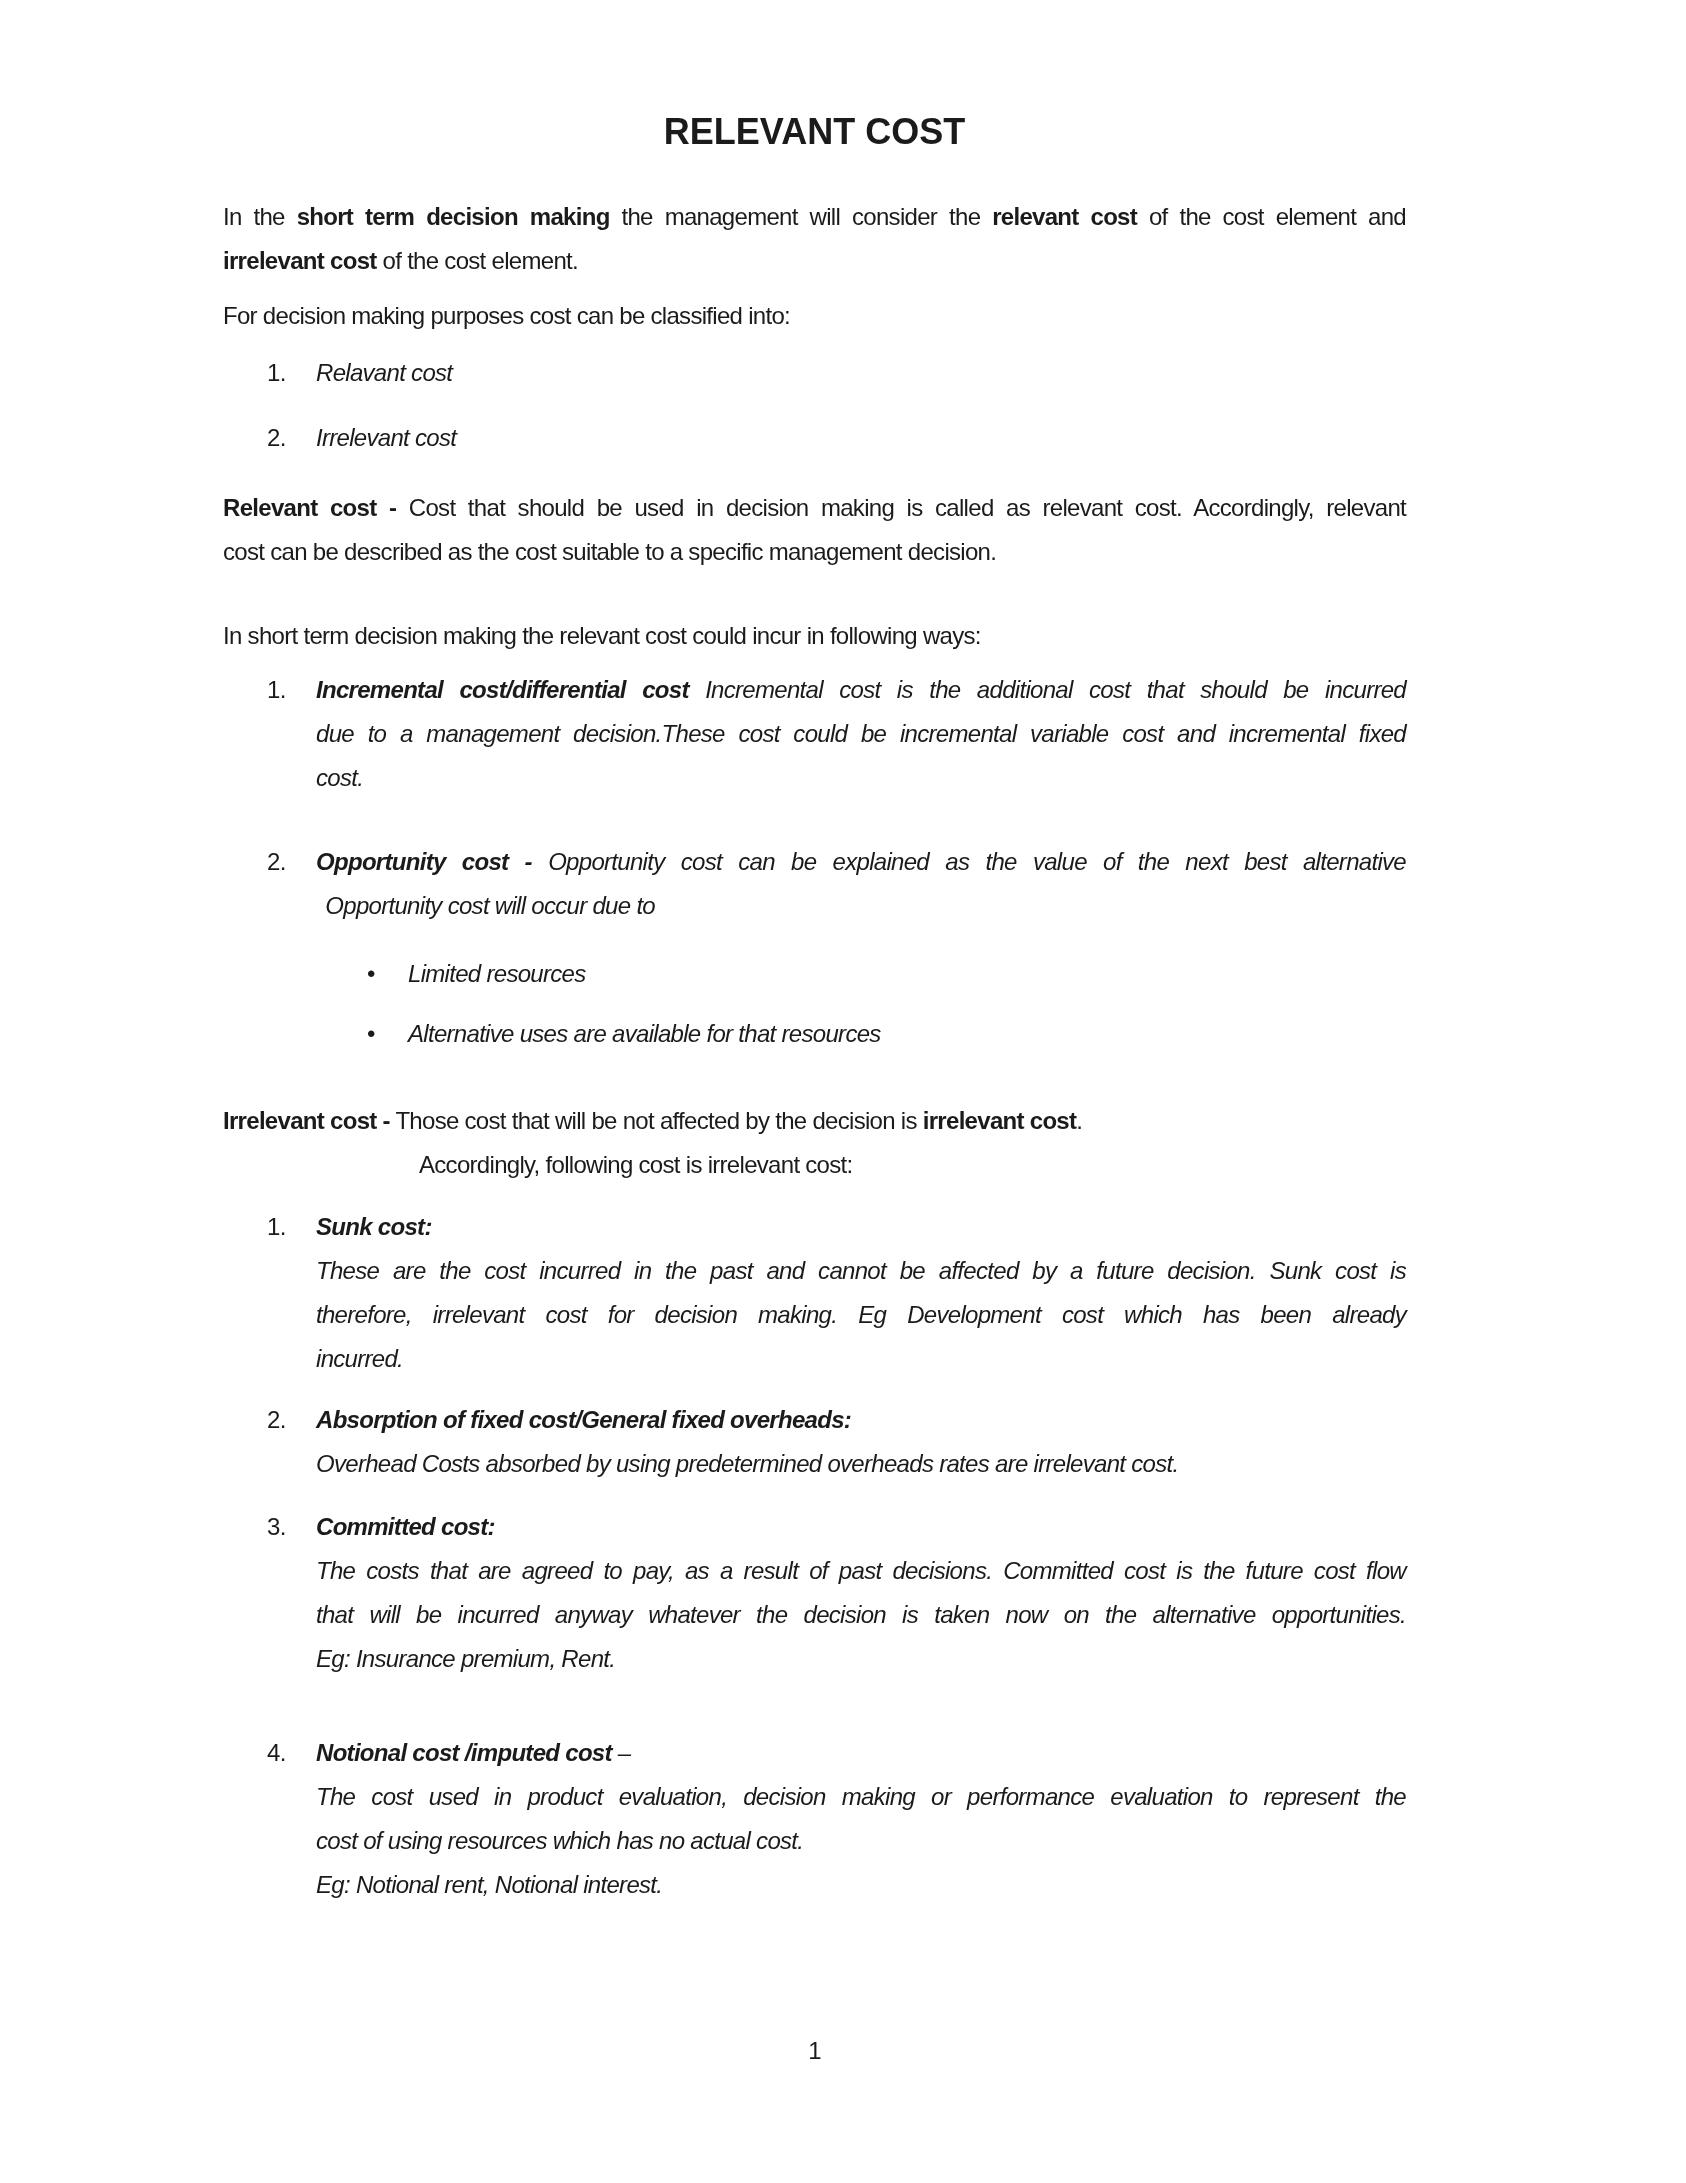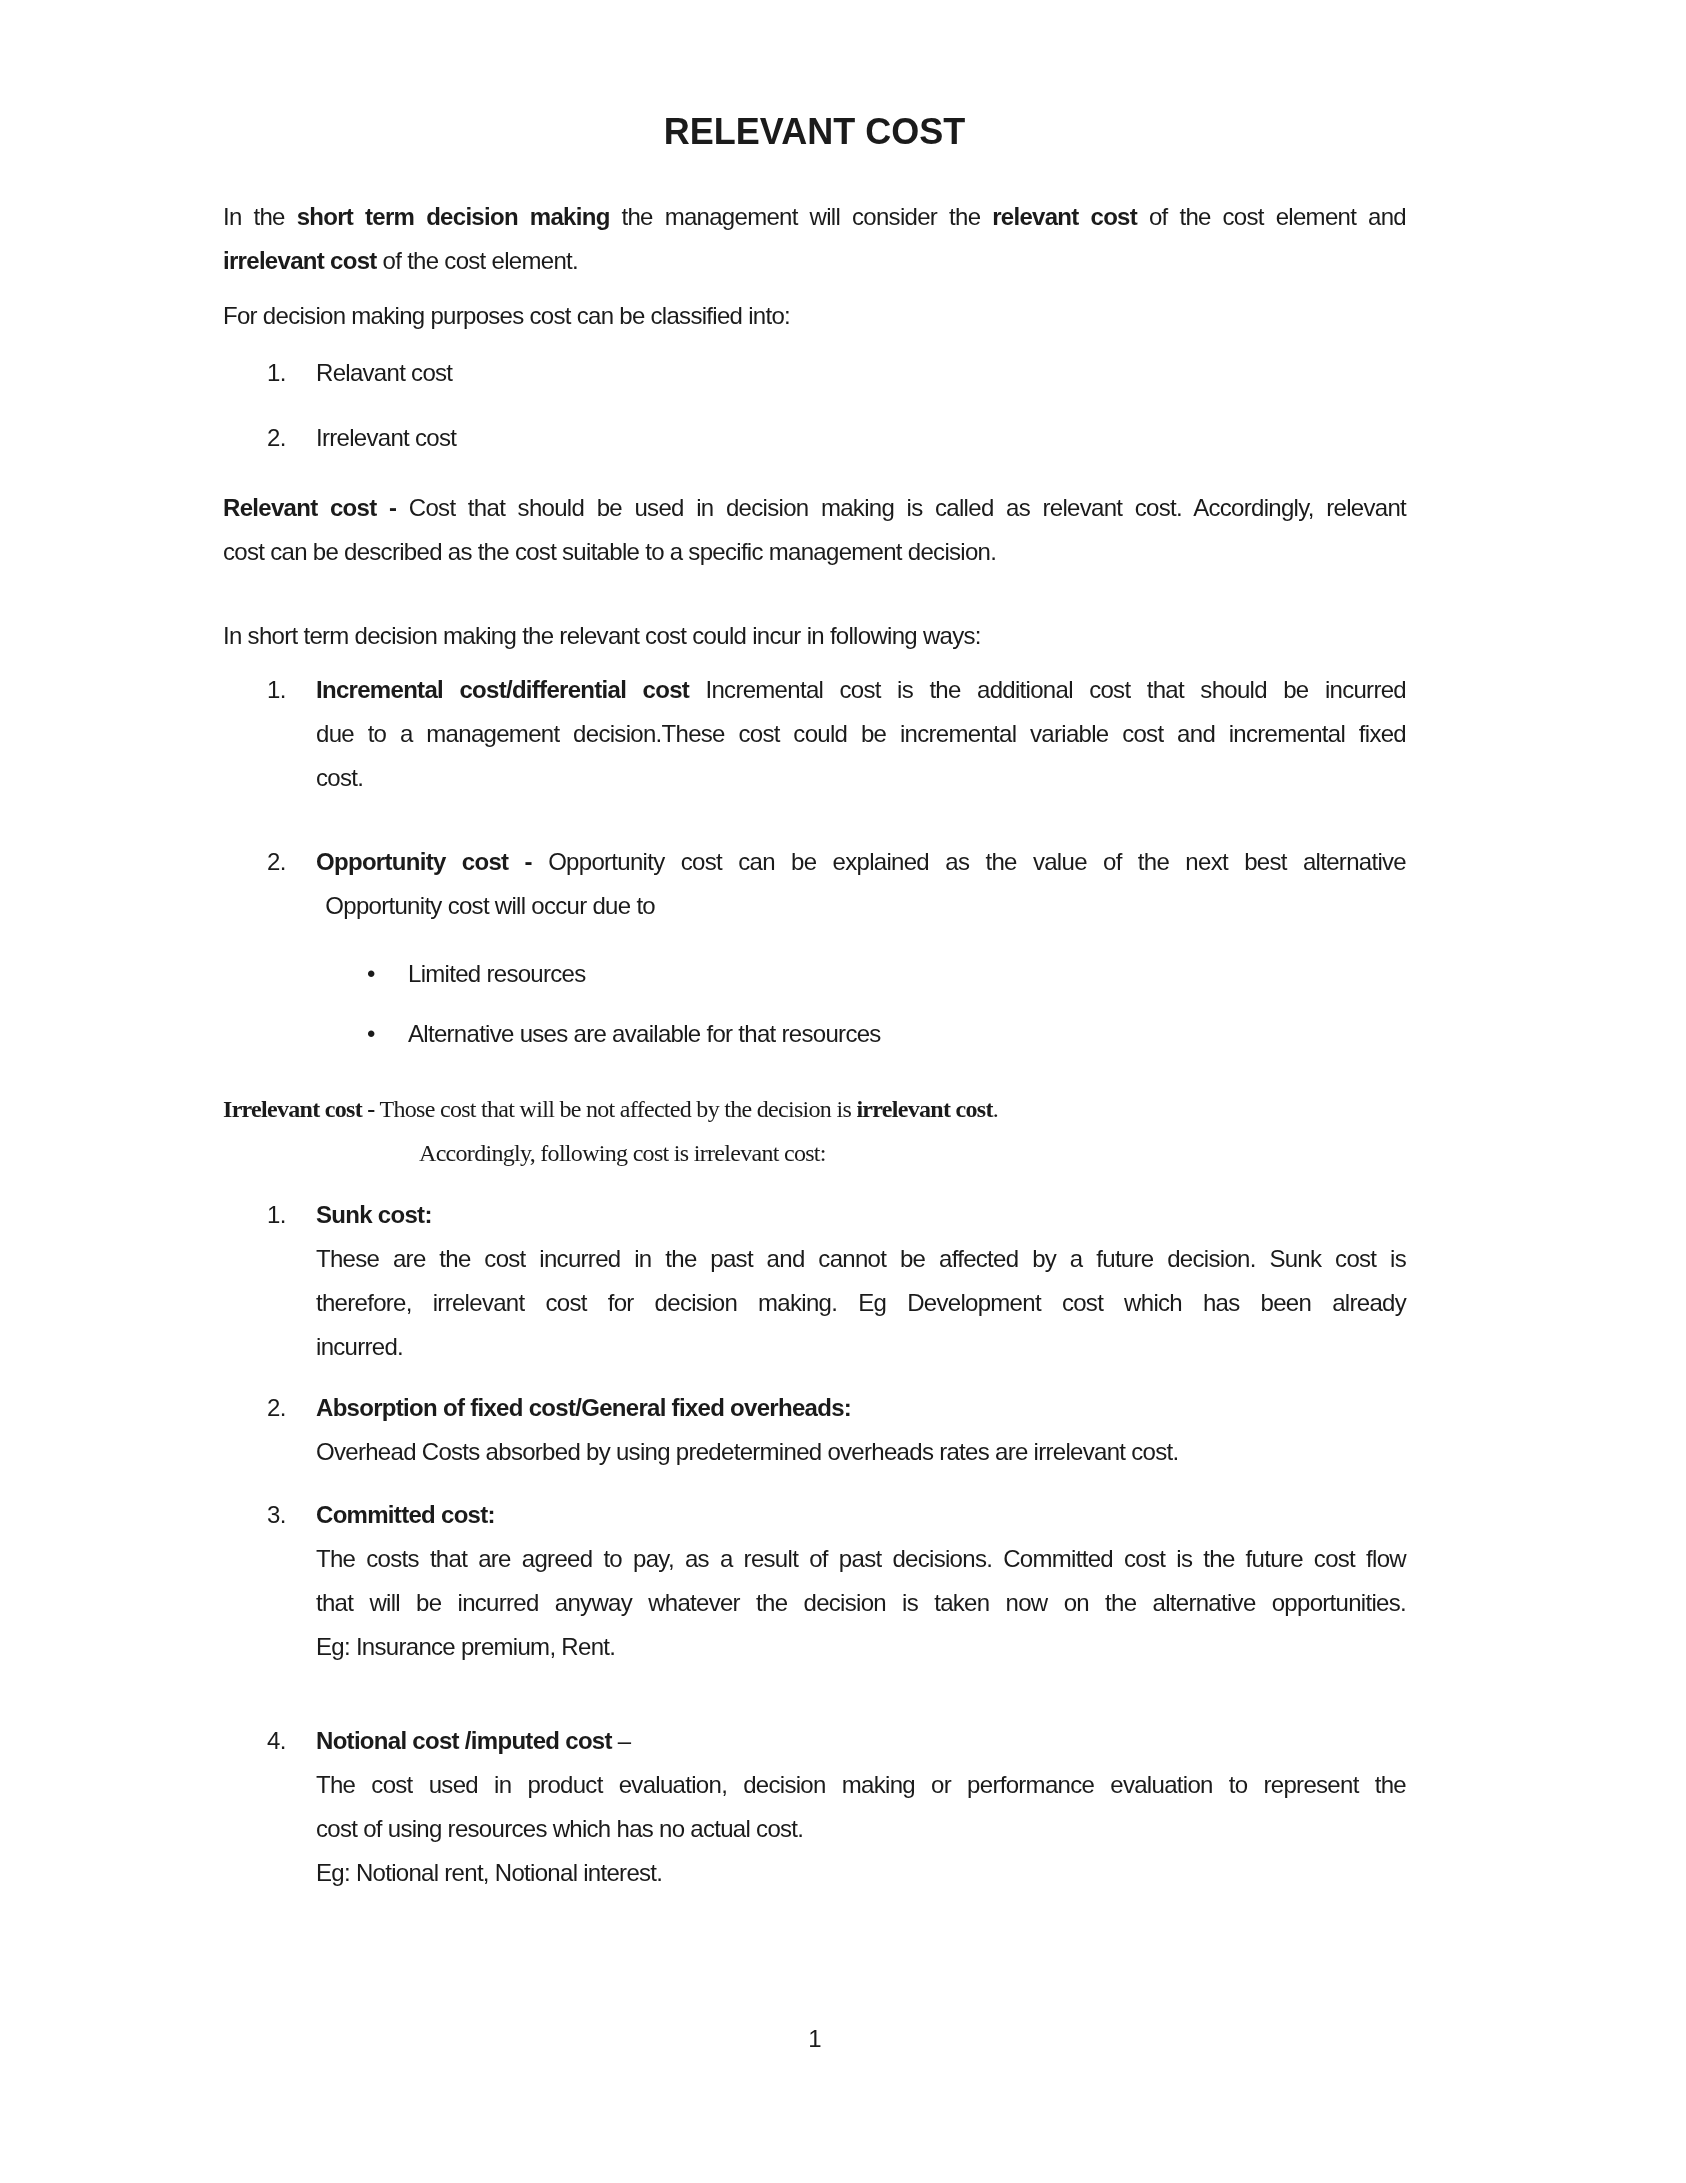--- a/index.html
+++ b/index.html
@@ -48,20 +48,21 @@
     line-height: 44px;
   }
   .bul {
     flex: 0 0 41px;
     margin-left: 144px;
     line-height: 44px;
   }
   .ltxt {
     flex: 1 1 auto;
     min-width: 0;
+    font-style: italic;
   }
   .pagenum {
     text-align: center;
     line-height: 44px;
   }
   b { font-weight: bold; }
 </style>
 </head>
 <body>
 
@@ -115,21 +116,21 @@
         <div class="ltxt">
           <div class="line"><span>Limited resources</span></div>
         </div>
       </div>
       <div class="block row" style="margin-top: 16px;">
         <span class="bul">•</span>
         <div class="ltxt">
           <div class="line"><span>Alternative uses are available for that resources</span></div>
         </div>
       </div>
-      <div class="block" style="margin-top: 31px; font-family: Liberation Serif, serif;">
+      <div class="block" style="margin-top: 43px;">
         <div class="line"><b>Irrelevant cost -</b><span> Those cost that will be not affected by the decision is </span><b>irrelevant cost</b><span>.</span></div>
         <div class="line" style="padding-left: 196px;"><span>Accordingly, following cost is irrelevant cost:</span></div>
       </div>
       <div class="block row" style="margin-top: 18.5px;">
         <span class="num">1.</span>
         <div class="ltxt">
           <div class="line"><b>Sunk cost:</b></div>
           <div class="line j"><span>These are the cost incurred in the past and cannot be affected by a future decision. Sunk cost is</span></div>
           <div class="line j"><span>therefore, irrelevant cost for decision making. Eg Development cost which has been already</span></div>
           <div class="line"><span>incurred.</span></div>

